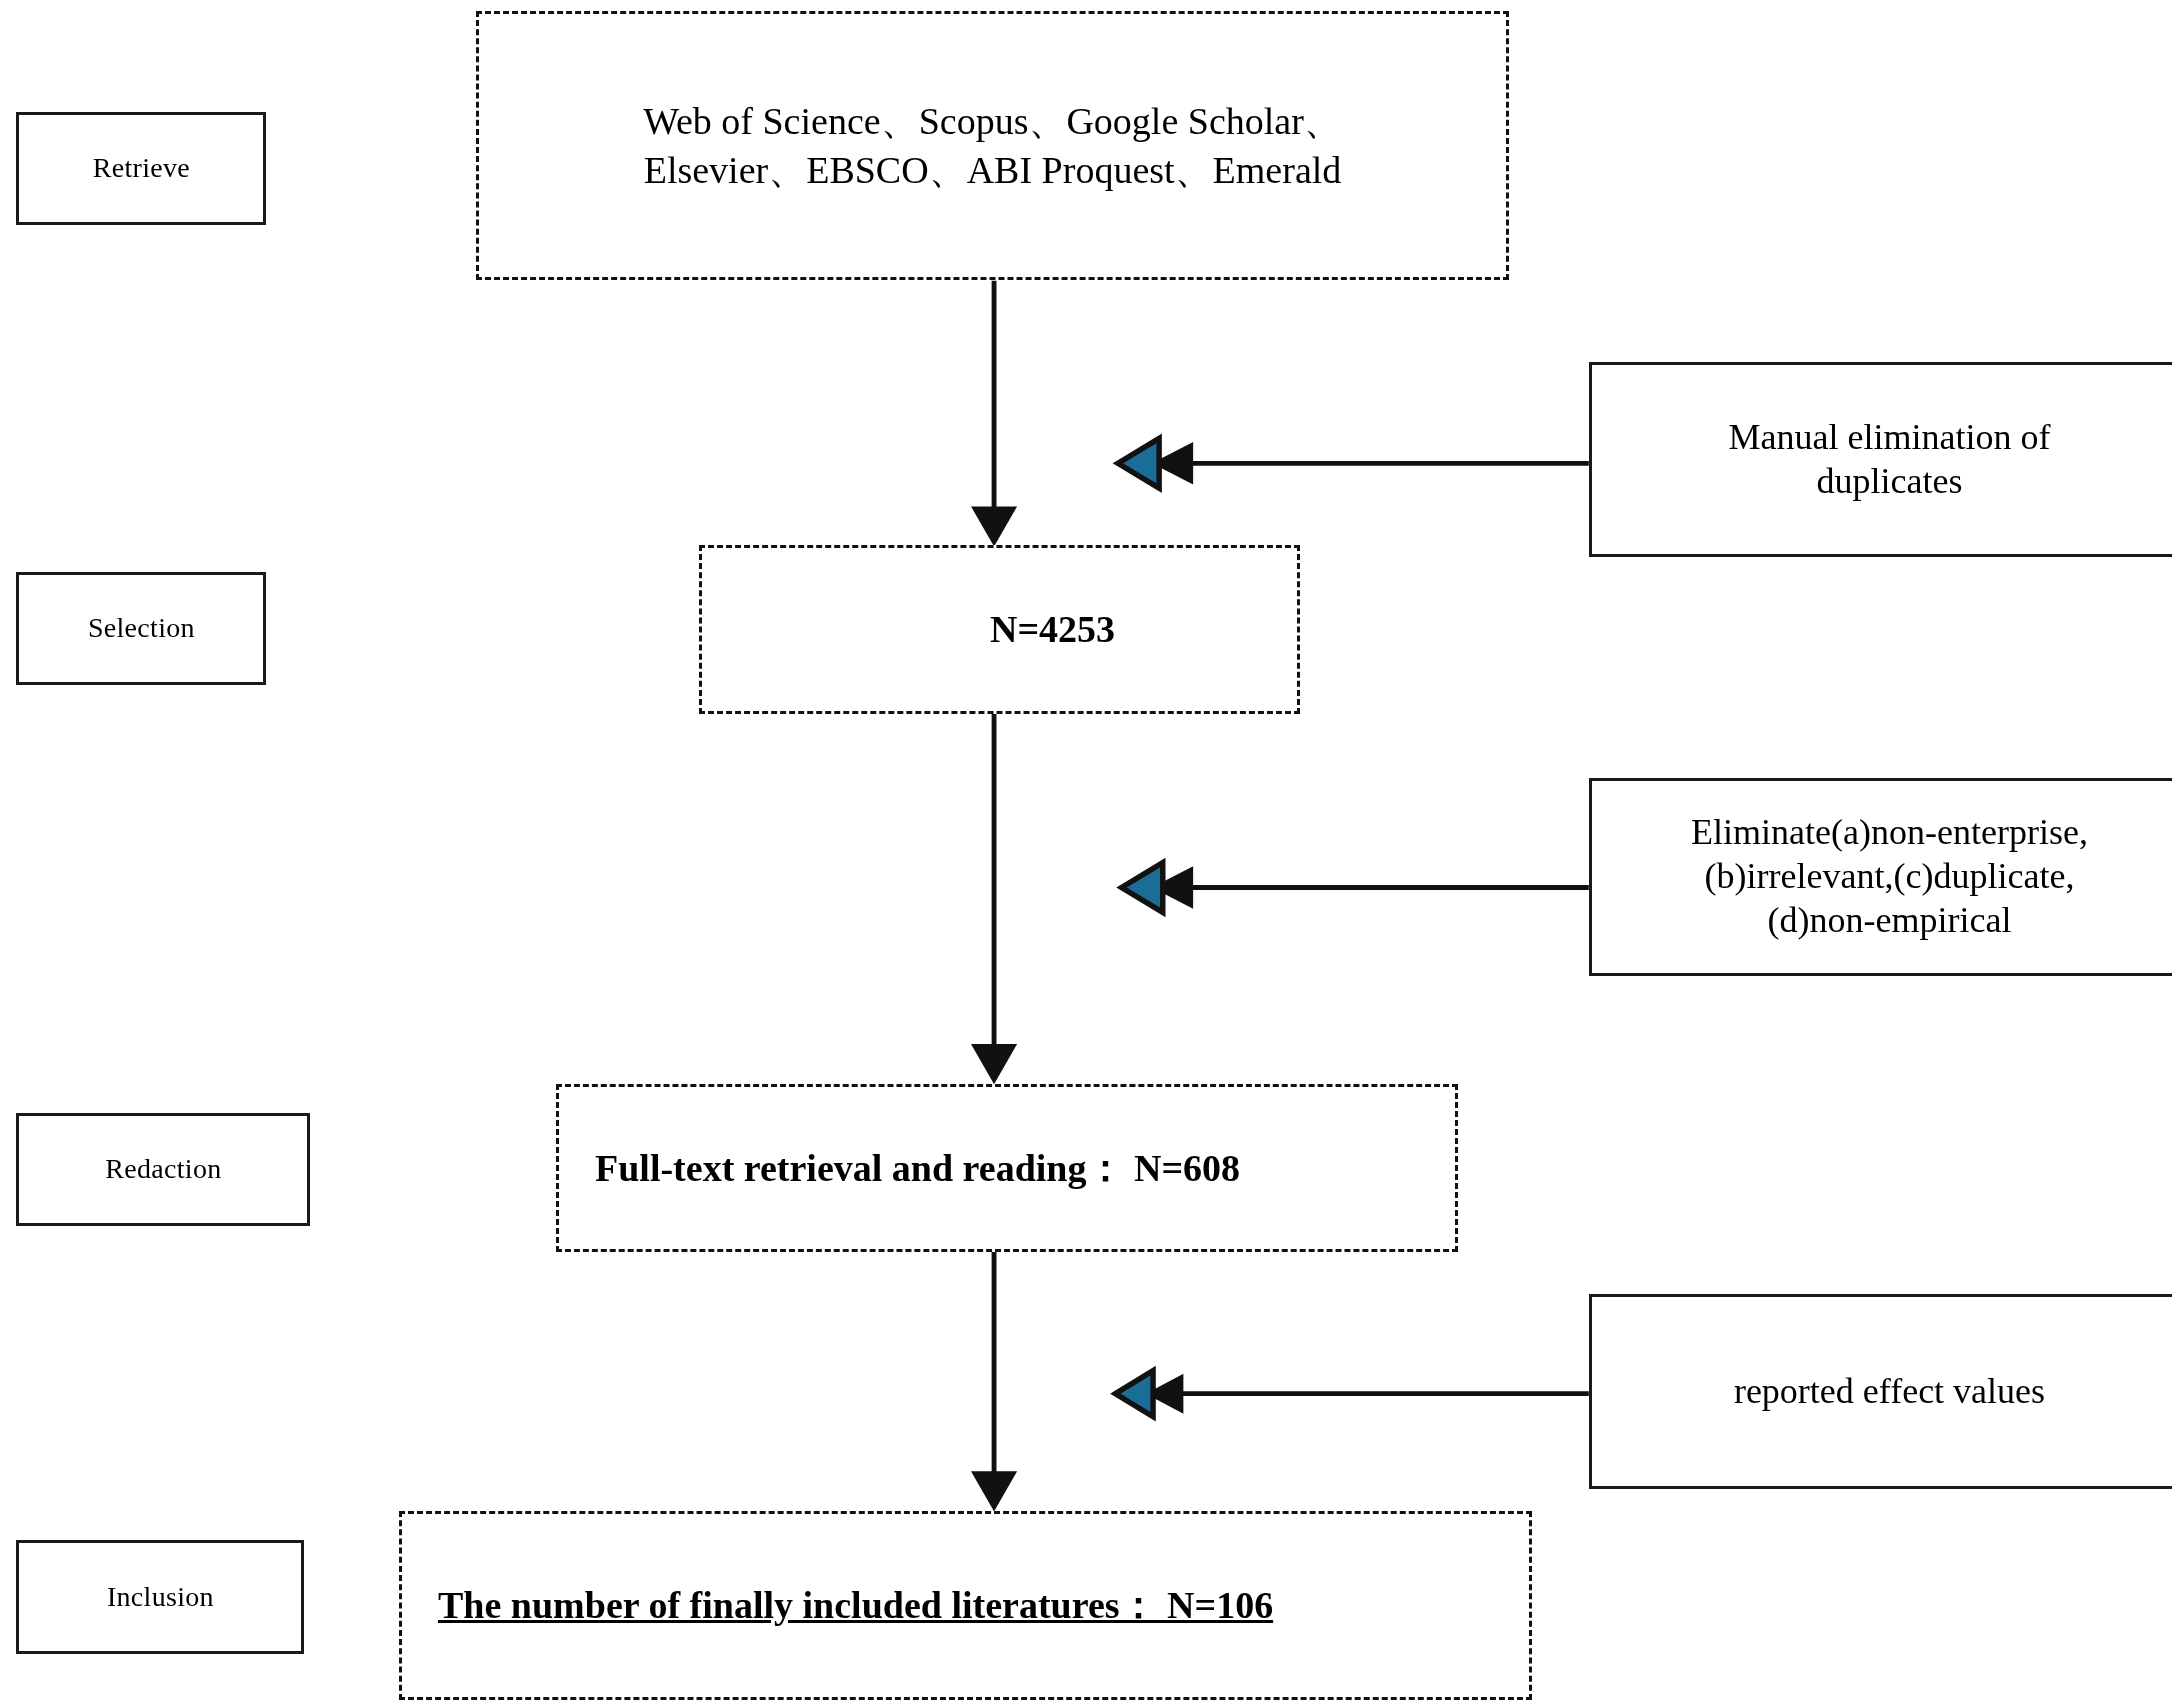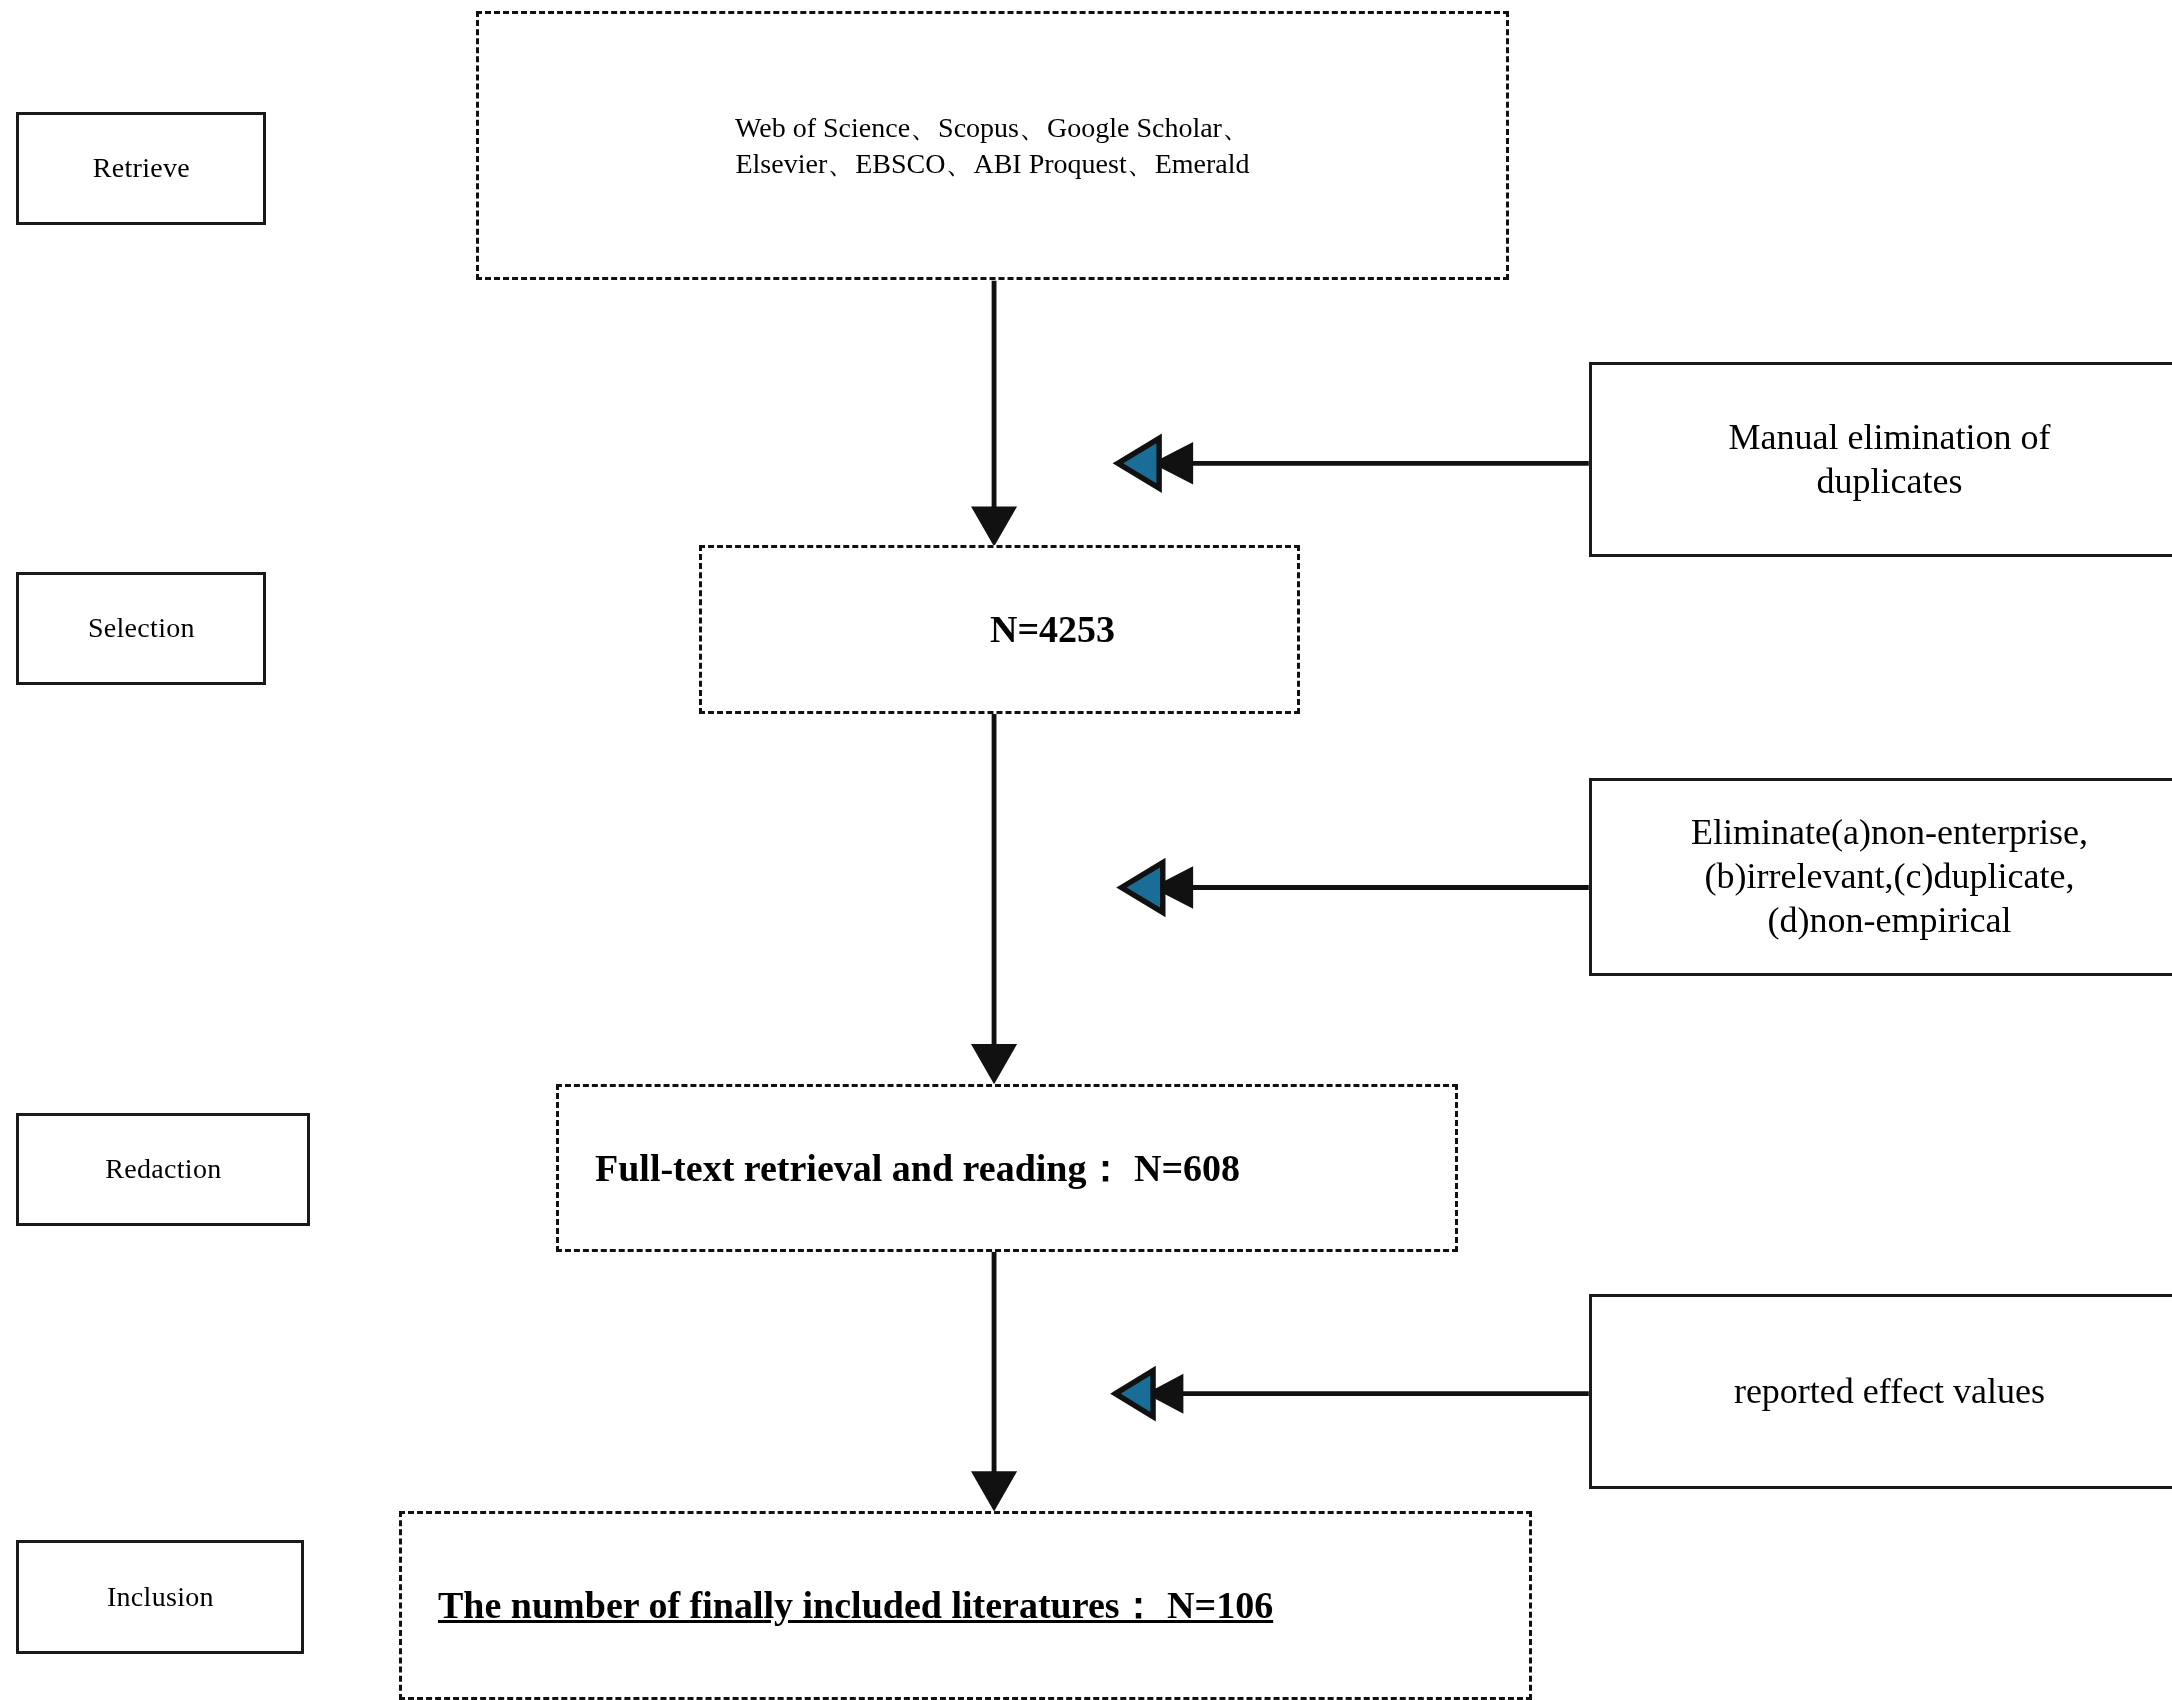--- a/index.html
+++ b/index.html
@@ -60,21 +60,21 @@
     width: 100%;
     padding: 0 17px;
     box-sizing: border-box;
   }
   .db-title {
     font-size: 40px;
     font-weight: bold;
     line-height: 1.25;
   }
   .db-list {
-    font-size: 28px;
+    font-size: 38px;
     line-height: 1.28;
   }
 
   
   #connectors {
     position: absolute;
     left: 0;
     top: 0;
     width: 2172px;
     height: 1701px;

